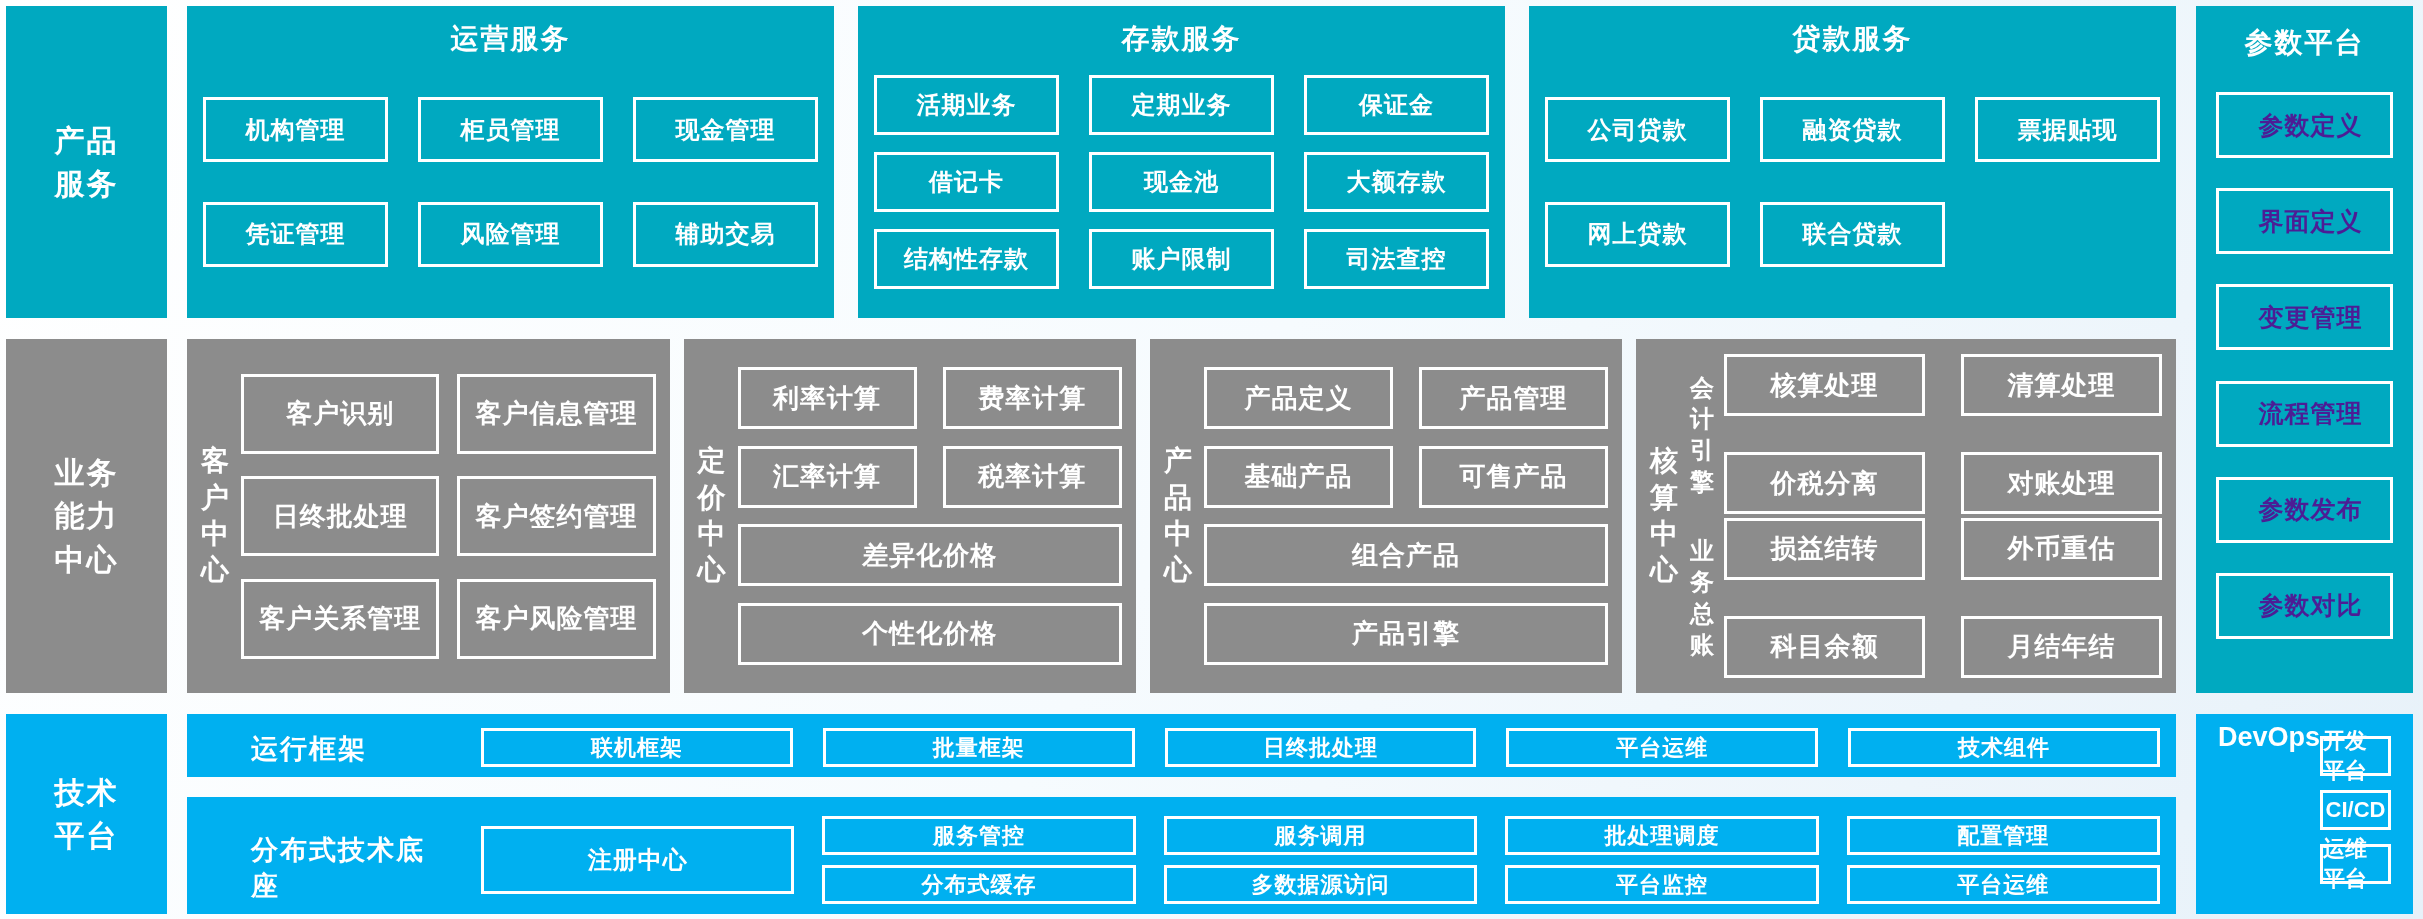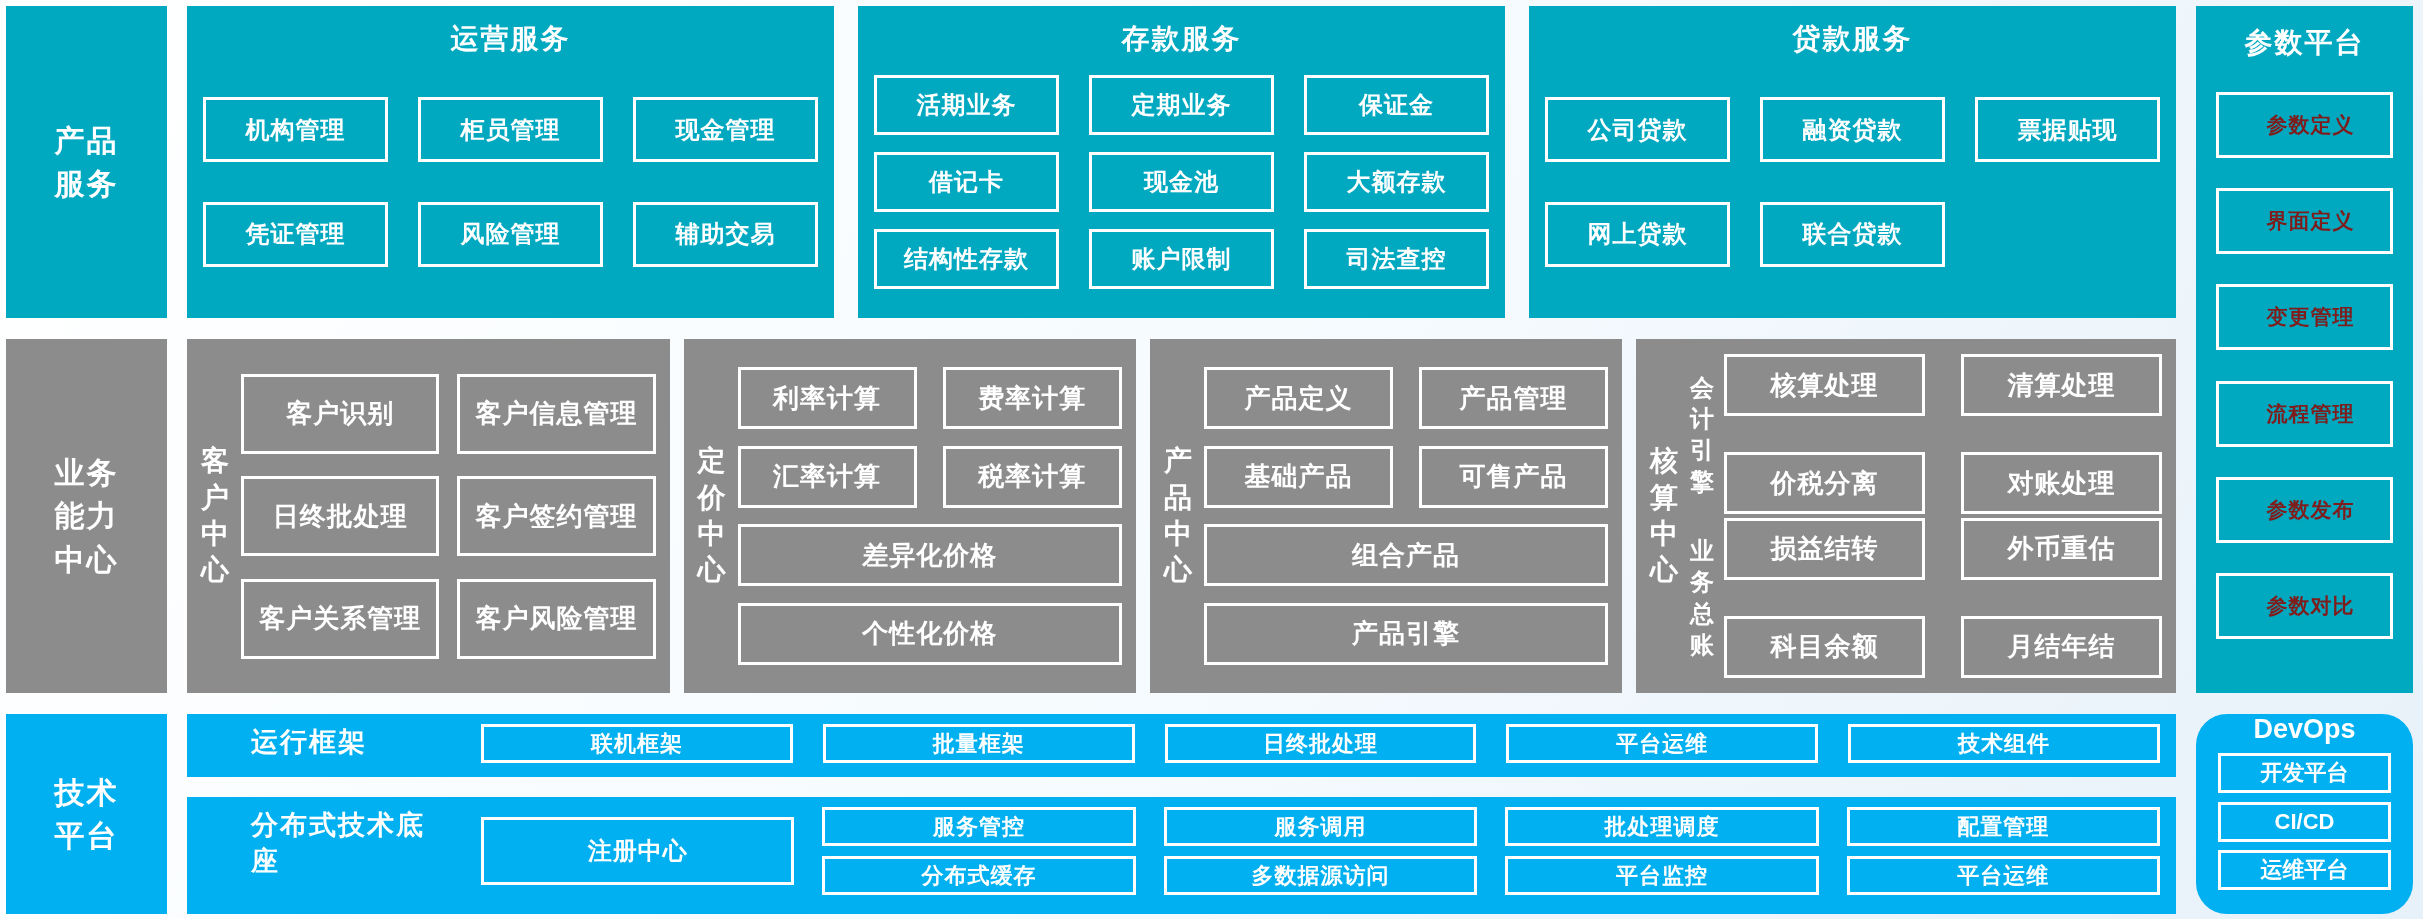--- a/index.html
+++ b/index.html
@@ -83,21 +83,21 @@
   .acct-col { flex:1; display:flex; flex-direction:column; justify-content:space-evenly; }
   .acct-sub { display:flex; gap:10px; align-items:center; }
   .acct-sub .vlabel { font-size:24px; }
   .acct-grid {
     flex:1; display:grid; grid-template-columns:repeat(2,1fr);
     grid-template-rows:repeat(2,62px); column-gap:24px; row-gap:12px;gap:36px;
   }
 
   
   .row-bottom { flex:1; display:flex; flex-direction:column; gap:20px; }
-  .strip { display:flex; align-items:flex-start; padding:10px 16px 10px 64px; gap:30px; }
+  .strip { display:flex; align-items:flex-end; padding:10px 16px 10px 64px; gap:30px; }
   .strip-run { height:63px; }
   .strip-dist{ flex:1; }
   .strip-label {
     color:#fff; font-weight:bold; font-size:27px; letter-spacing:2px;
     flex:0 0 auto; width:200px;
   }
   .strip-dist .strip-label { width:200px; }
   .run-boxes { flex:1; display:grid; grid-template-columns:repeat(5,1fr); column-gap:30px; }
   .sbox {
     border:3px solid #fff; color:#fff; font-weight:bold;
@@ -108,25 +108,25 @@
   .registry-box { height:68px; font-size:24px; }
   .dist-col { display:flex; flex-direction:column; gap:10px; }
 
   
   .param-panel { height:687px; display:flex; flex-direction:column; padding:18px 20px 24px; }
   .param-title {
     color:#fff; font-weight:bold; font-size:28px; text-align:center; letter-spacing:2px;
   }
   .param-boxes { flex:1; display:flex; flex-direction:column; justify-content:space-evenly; }
   .pbox {
-    border:3px solid #fff; color:#7f1d1d; font-weight:bold;
+    border:3px solid #fff; color:#4c1d95; font-weight:bold;
     height:66px; display:flex; align-items:center; justify-content:center;
-    font-size:21px; letter-spacing:1px;padding-left:12px;
-  }
-  .devops-panel { flex:1; display:flex; flex-direction:column; padding:0 22px 16px;border-radius:31px; }
+    font-size:25px; letter-spacing:1px;padding-left:12px;
+  }
+  .devops-panel { flex:1; display:flex; flex-direction:row; padding:8px 22px 16px; }
   .devops-title { color:#fff; font-weight:bold; font-size:27px; text-align:center; }
   .devops-boxes { flex:1; display:flex; flex-direction:column; justify-content:space-evenly; }
   .dbox {
     border:3px solid #fff; color:#fff; font-weight:bold;
     height:40px; display:flex; align-items:center; justify-content:center;
     font-size:22px;
   }
 </style>
 </head>
 <body>

